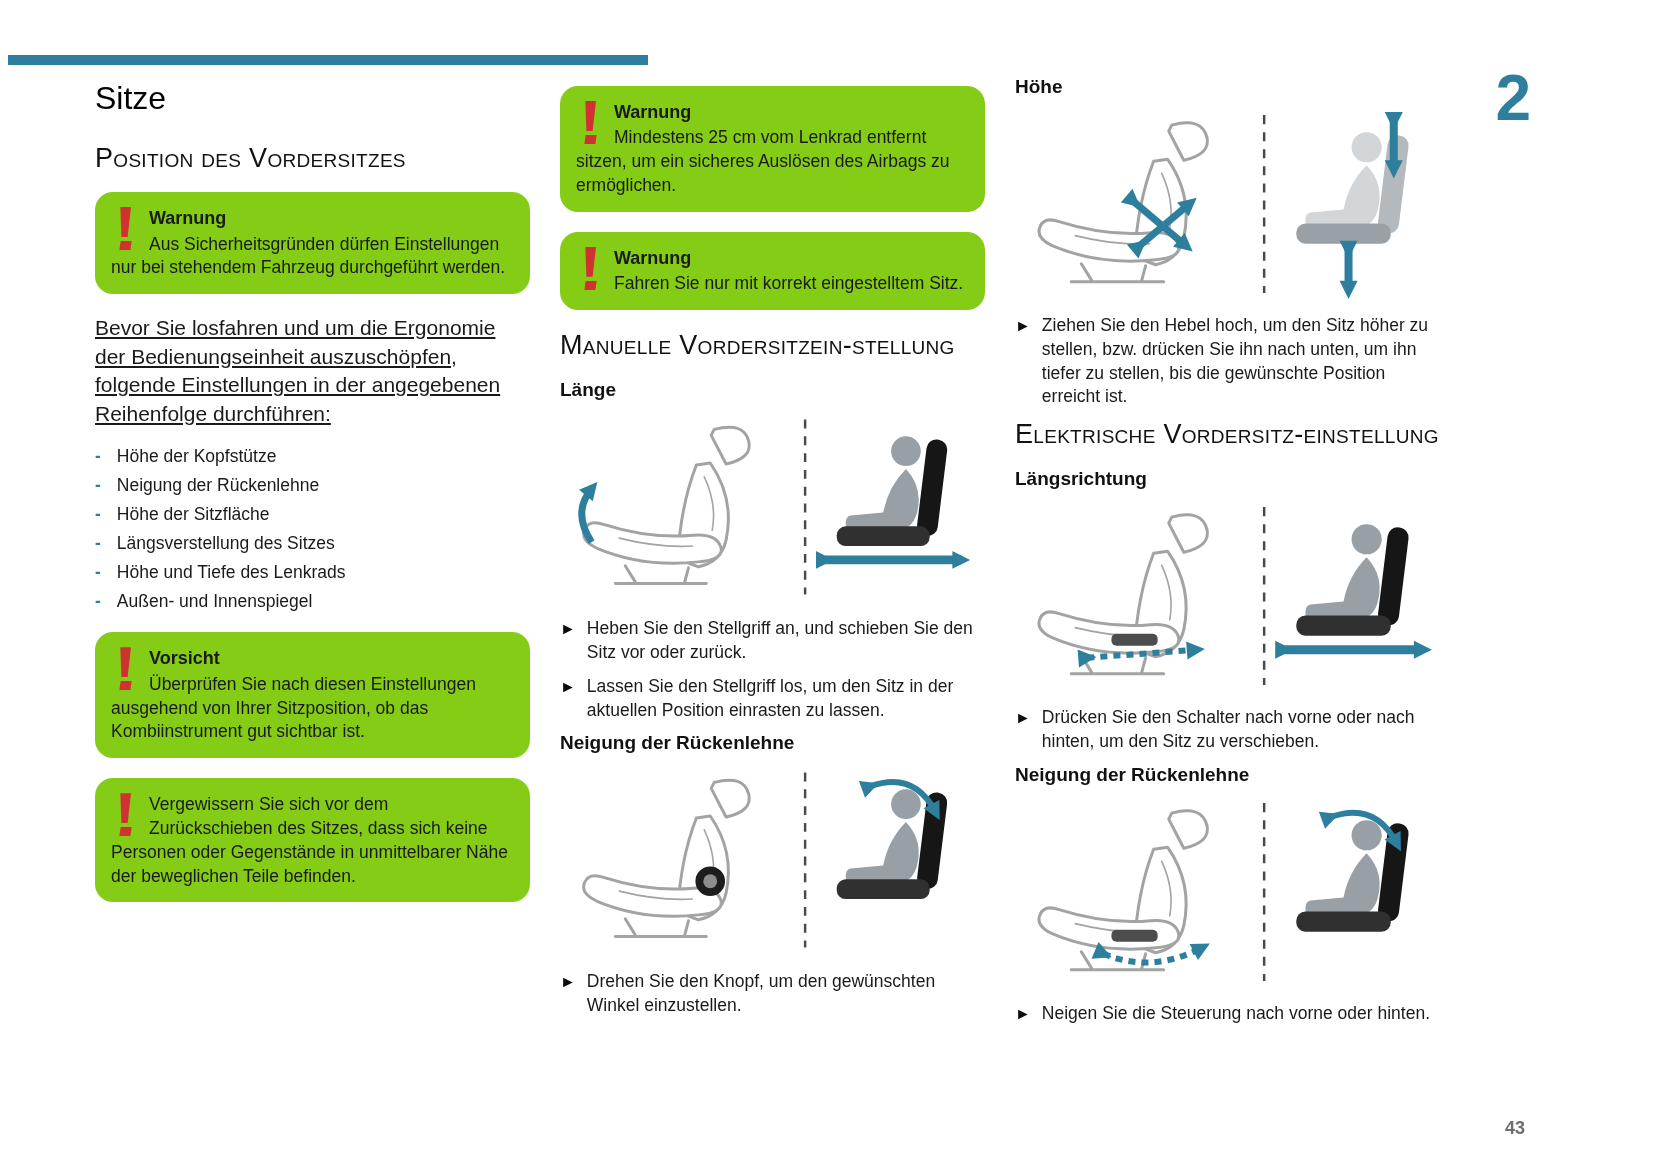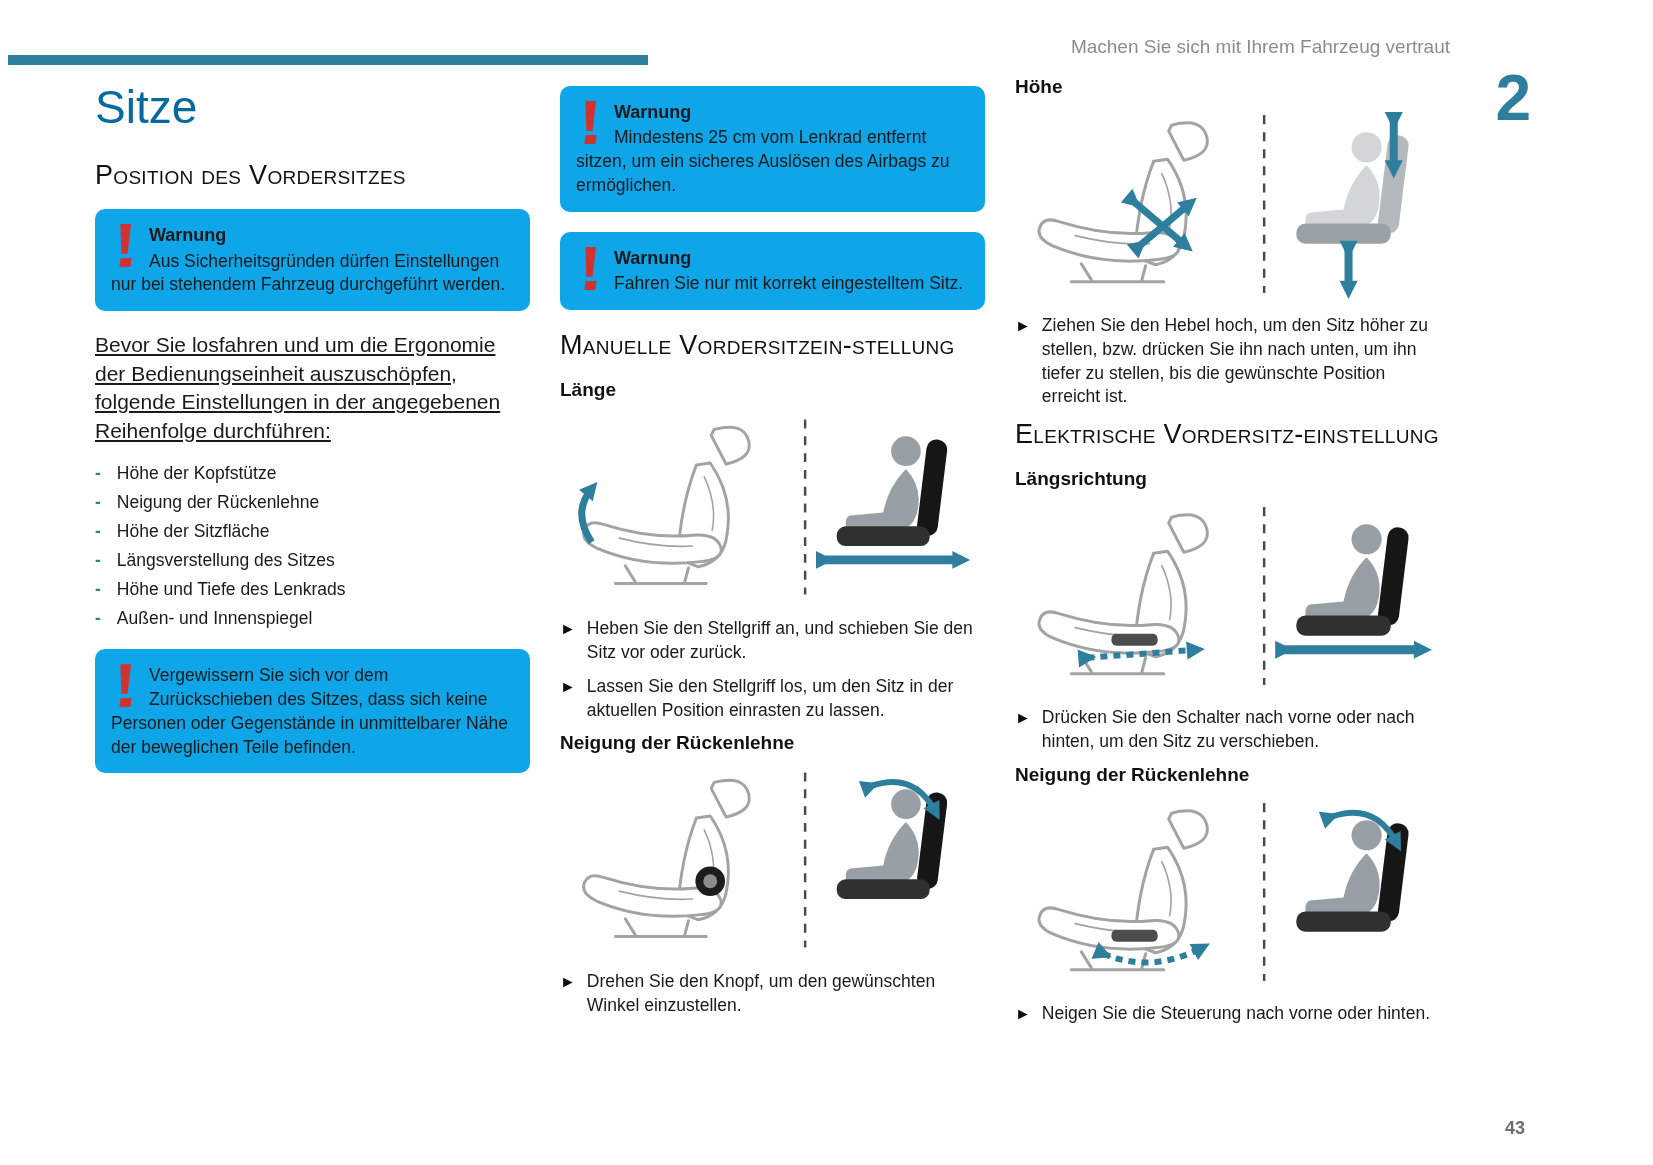--- a/index.html
+++ b/index.html
@@ -30,35 +30,35 @@
   }
   .columns{
     position:absolute;left:95px;top:72px;
     display:flex;gap:30px;
   }
   .col1{width:435px;}
   .col2{width:425px;}
   .col3{width:432px;}
   h1.title{
     margin:8px 0 26px 0;
-    font-size:46px;font-weight:400;color:#0369a1;
+    font-size:32px;font-weight:400;color:#000000;
   }
   h2.sec{
     margin:0 0 18px 0;
     font-size:27px;font-weight:normal;
     font-variant:small-caps;letter-spacing:0.3px;color:#111;
     line-height:1.15;
   }
   h3.sub{
     margin:6px 0 8px 0;
     font-size:19px;font-weight:bold;color:#111;
   }
   p.body{margin:0 0 18px 0;font-size:21px;line-height:1.36;text-decoration:underline;}
   .note-box{
-    background:#0ea5e9;border-radius:10px;
+    background:#84cc16;border-radius:18px;
     padding:13px 16px 14px 16px;
     margin:8px 0 20px 0;
     font-size:17.5px;line-height:1.36;
   }
   .warn-icon{float:left;width:26px;height:46px;margin:2px 10px 0 2px;}
   .wbar{
     width:13px;height:30px;background:var(--danger,#d03232);
     margin-left:5px;
     clip-path:polygon(18% 0,100% 0,74% 100%,26% 100%);
   }
@@ -77,21 +77,20 @@
   .figure svg{display:block;}
   .mt18{margin-top:18px;}
   .mt26{margin-top:26px;}
 </style>
 </head>
 <body>
 
 <div class="page">
 
   <div class="topbar"></div>
-  <div class="running-head">Machen Sie sich mit Ihrem Fahrzeug vertraut</div>
   <div class="chapter-num">2</div>
   <div class="page-num">43</div>
 
   <div class="columns">
 
     <div class="col1">
       <h1 class="title">Sitze</h1>
       <h2 class="sec">Position des Vordersitzes</h2>
 
       <div class="note-box">
@@ -125,20 +124,28 @@
         <div class="dash-item">
             <span class="dash">-</span>
             <span>Höhe und Tiefe des Lenkrads</span>
           </div>
         <div class="dash-item">
             <span class="dash">-</span>
             <span>Außen- und Innenspiegel</span>
           </div>
       </div>
 
+      <div class="note-box">
+        <div class="warn-icon">
+            <div class="wbar"></div>
+            <div class="wdot"></div>
+          </div>
+        <div class="note-title">Vorsicht</div>
+        <div class="note-text">Überprüfen Sie nach diesen Einstellungen ausgehend von Ihrer Sitzposition, ob das Kombiinstrument gut sichtbar ist.</div>
+      </div>
 
       <div class="note-box">
         <div class="warn-icon">
             <div class="wbar"></div>
             <div class="wdot"></div>
           </div>
         <div class="note-text">Vergewissern Sie sich vor dem Zurückschieben des Sitzes, dass sich keine Personen oder Gegenstände in unmittelbarer Nähe der beweglichen Teile befinden.</div>
       </div>
     </div>
 

